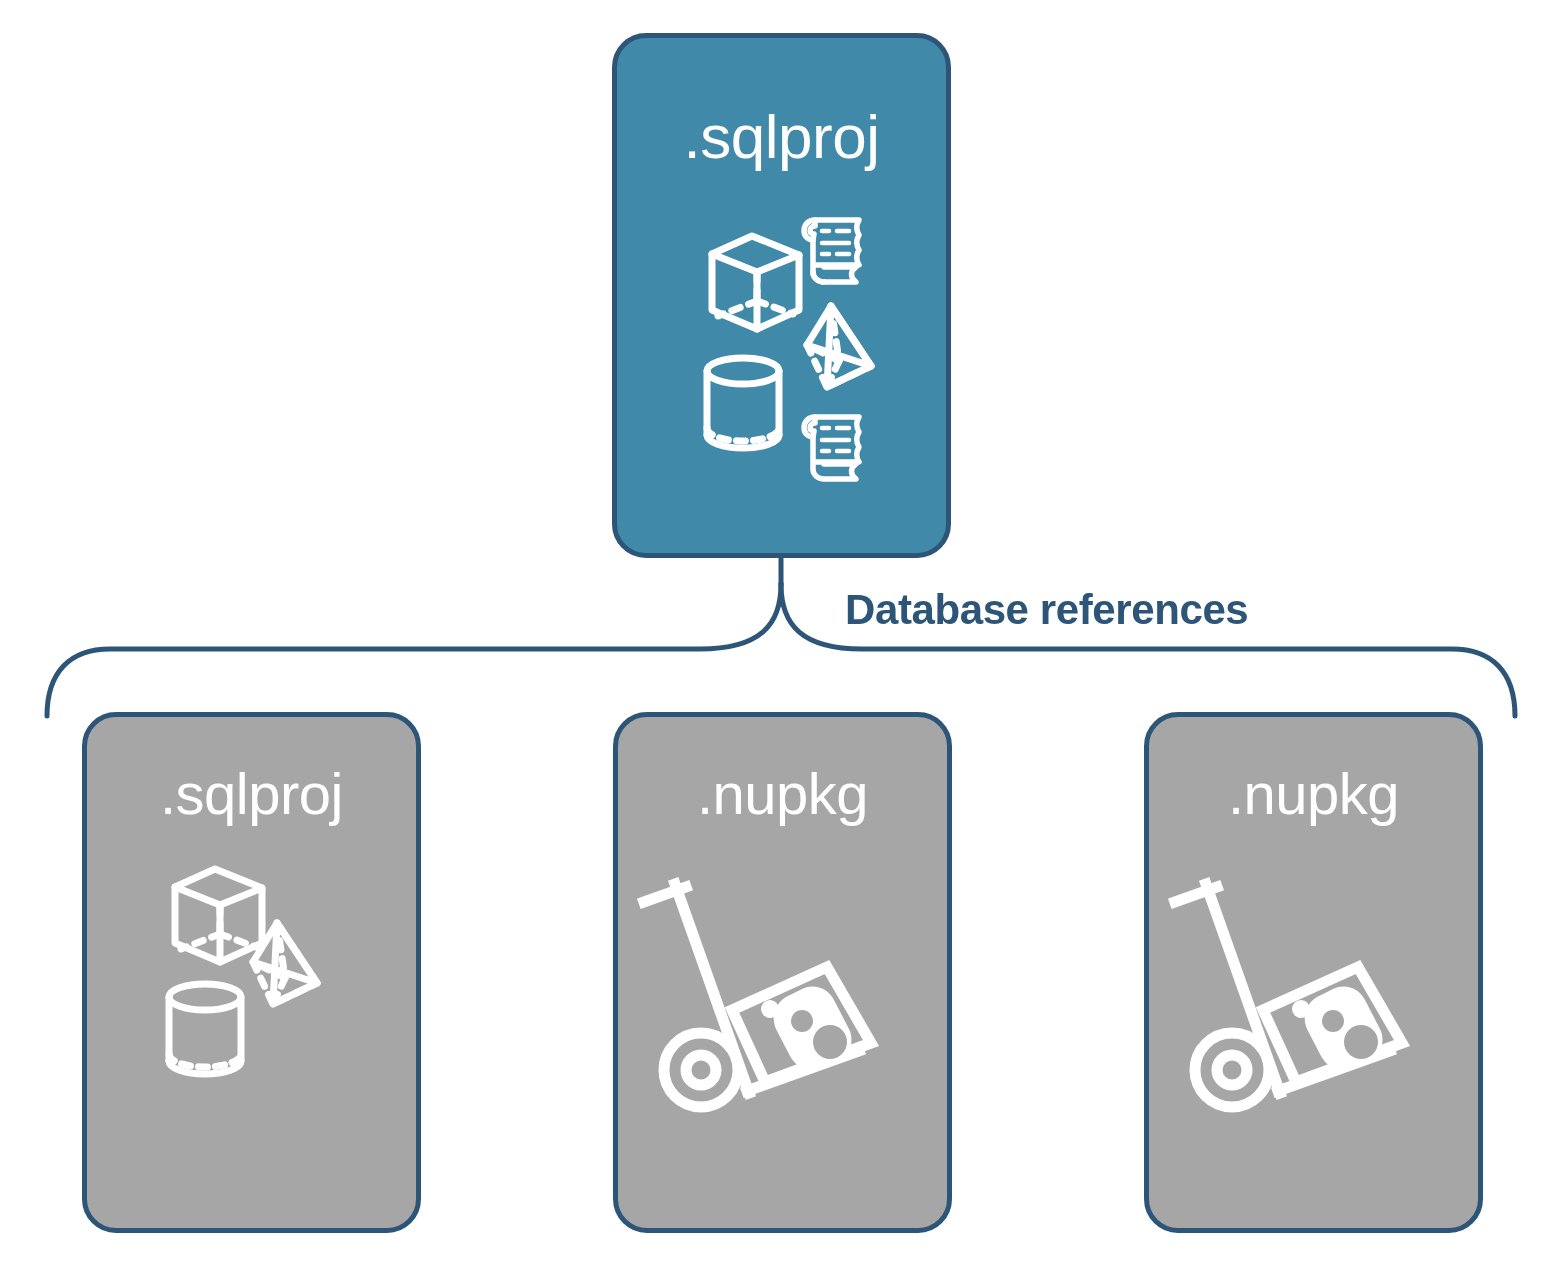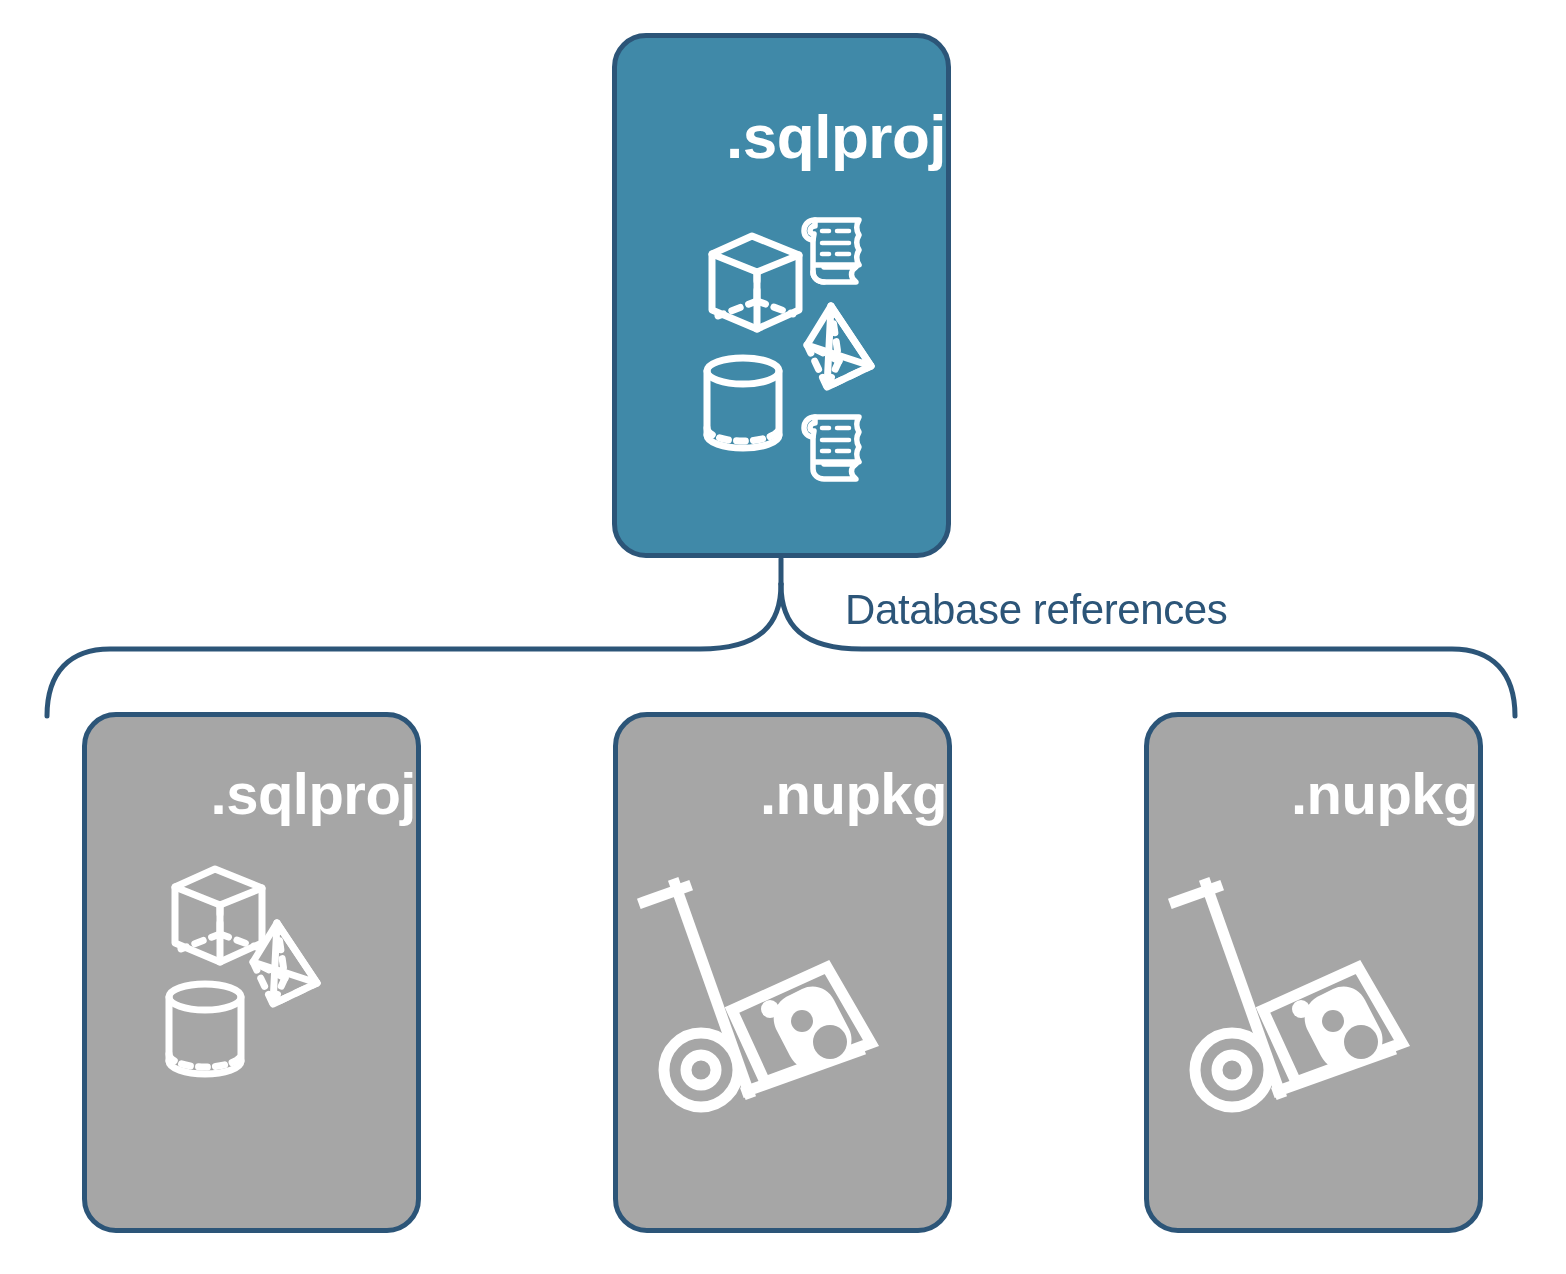--- a/index.html
+++ b/index.html
@@ -20,23 +20,23 @@
   .card {
     position: absolute;
     border-radius: 34px;
     border: 5px solid #2c5578;
     box-sizing: border-box;
   }
   .card-title {
     position: absolute;
     left: 0;
     right: 0;
-    text-align: right;
+    text-align: center;
     color: #ffffff;
-    font-weight: bold;
+    font-weight: normal;
     letter-spacing: -0.5px;
     line-height: 1;
     user-select: none;
   }
   .card-icons {
     position: absolute;
     left: 0;
     right: 0;
   }
   #top-card {
@@ -77,21 +77,21 @@
     left: 0; top: 0;
     width: 1566px;
     height: 1274px;
     pointer-events: none;
   }
   #bracket-label {
     position: absolute;
     left: 845px;
     top: 586px;
     font-size: 42px;
-    font-weight: normal;
+    font-weight: bold;
     color: #2c5578;
     letter-spacing: -0.4px;
     white-space: nowrap;
     user-select: none;
   }
 </style>
 </head>
 <body>
 
 <div id="canvas">

